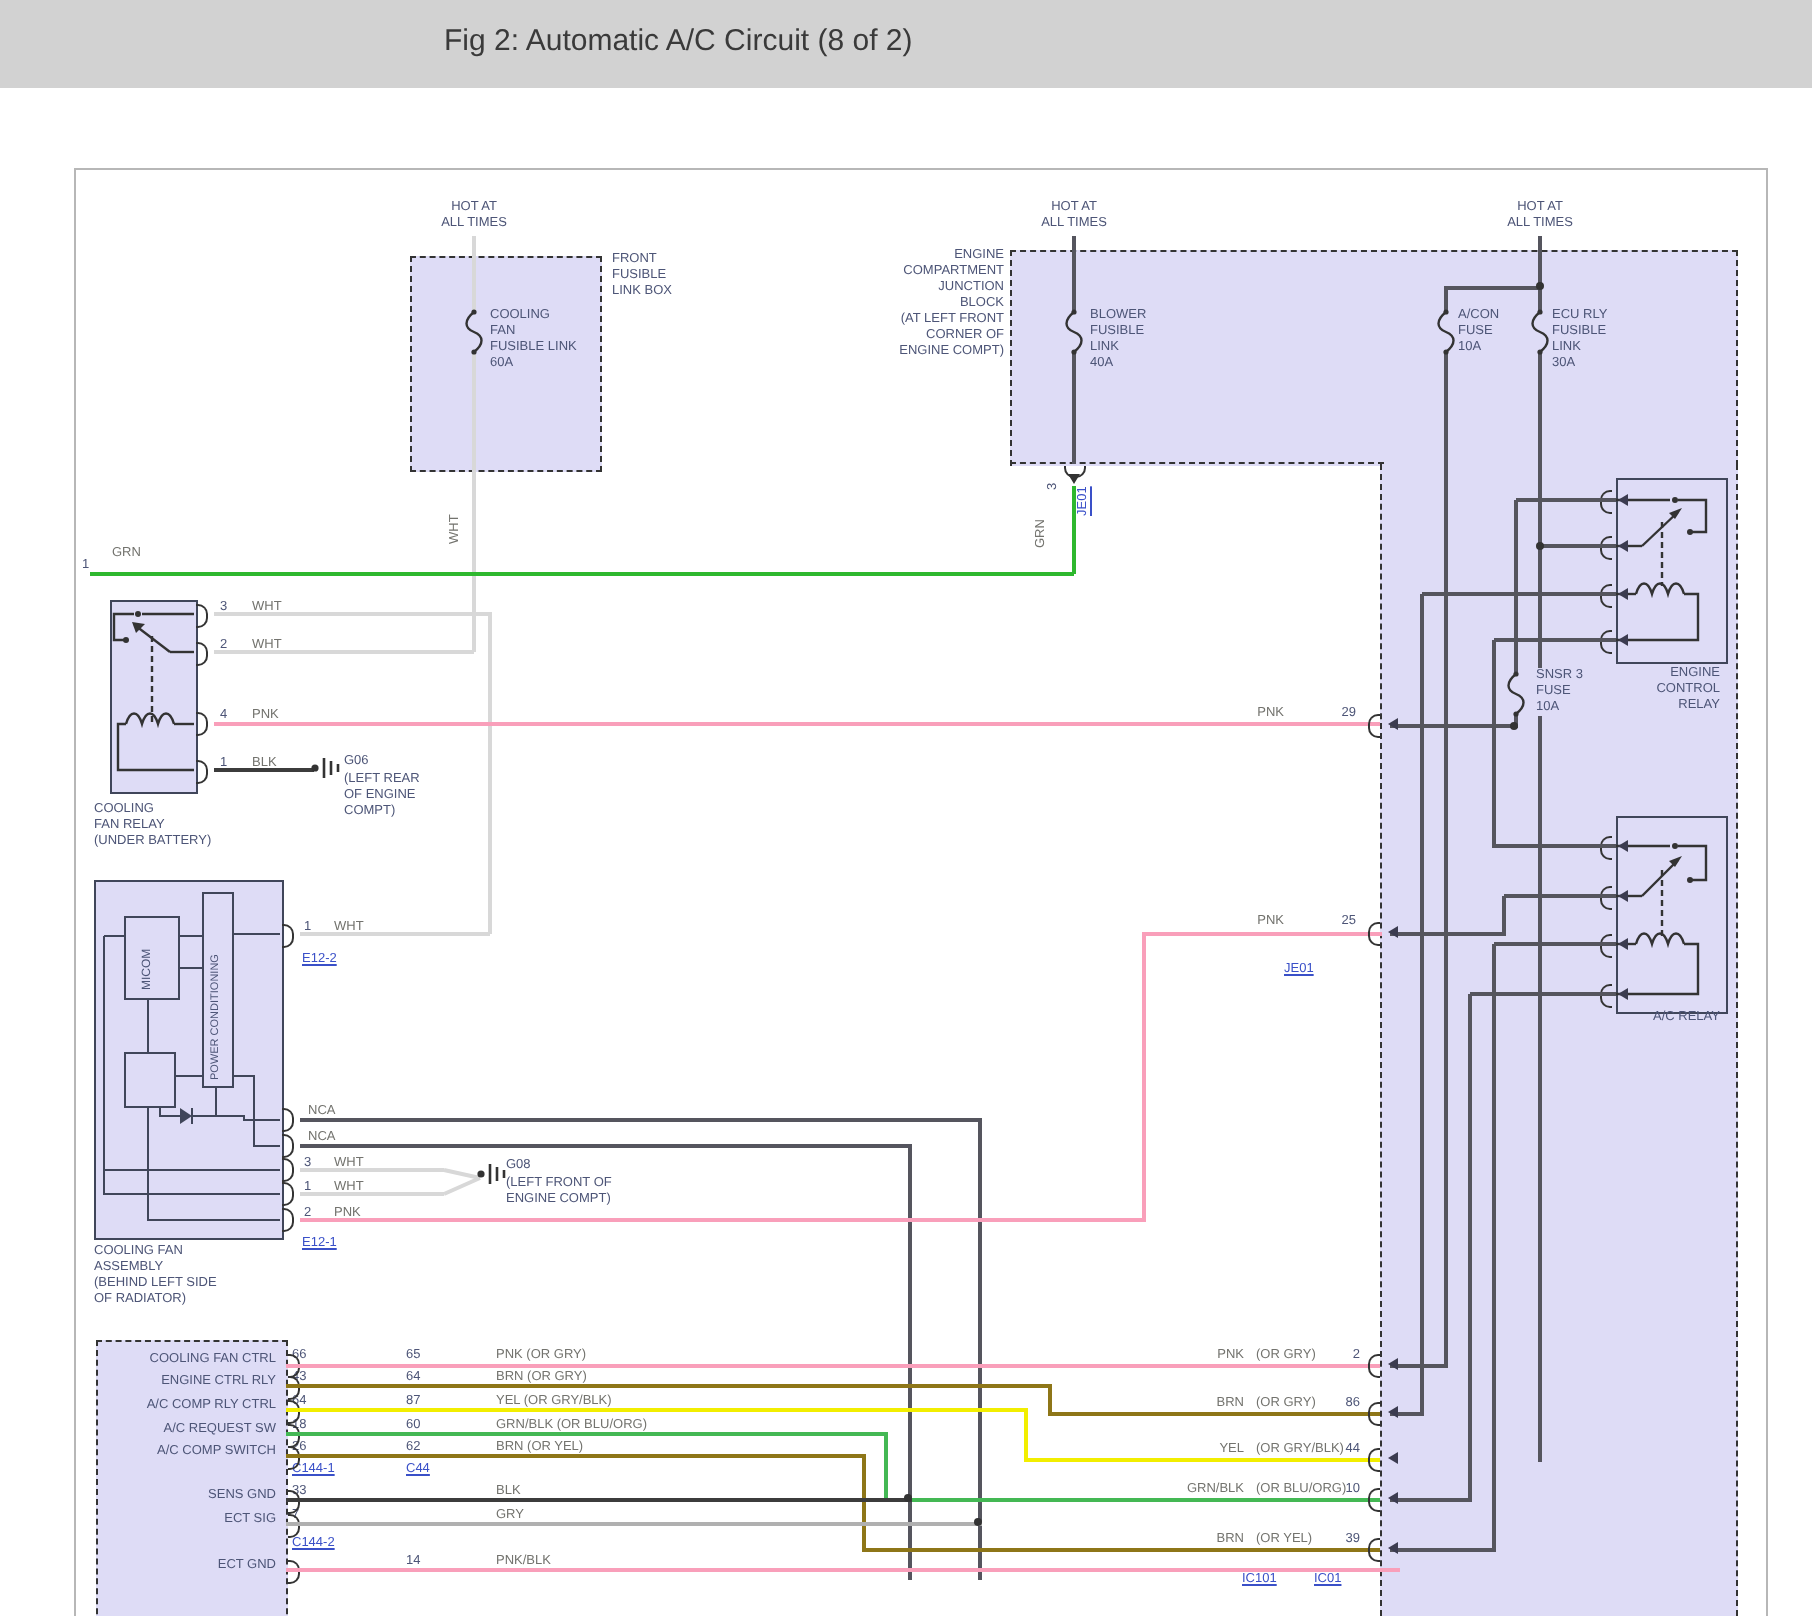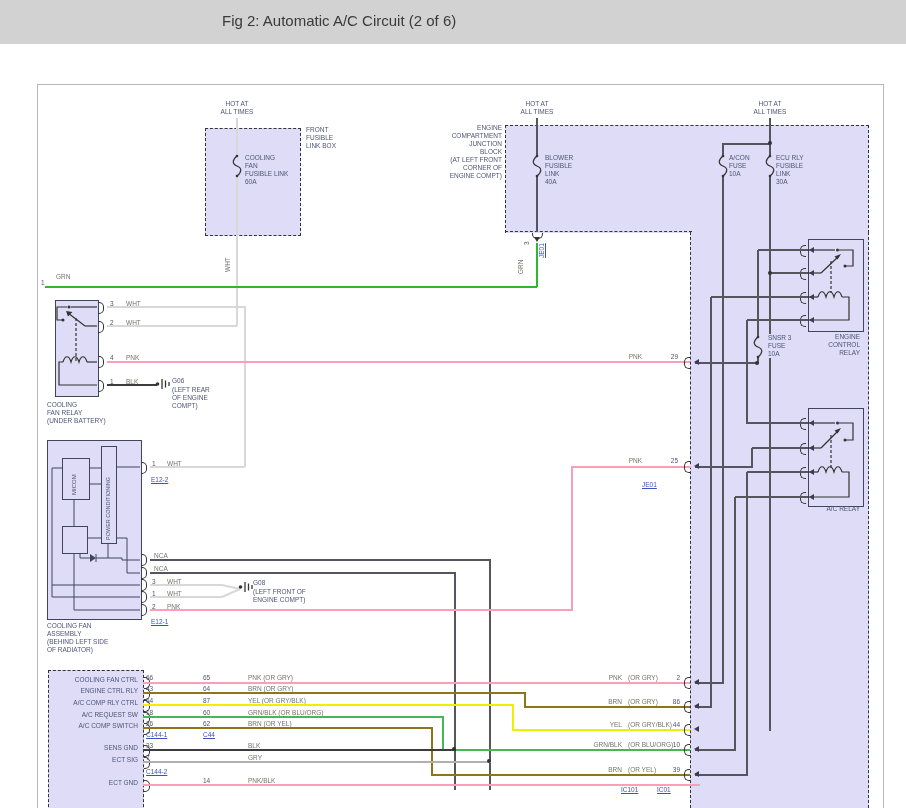--- a/index.html
+++ b/index.html
@@ -30,21 +30,21 @@
   .tdn{position:absolute;width:0;height:0;border-left:3px solid transparent;
        border-right:3px solid transparent;border-top:5px solid #333;}
   svg{position:absolute;overflow:visible;}
 </style>
 </head>
 <body>
 
 <div id="stage">
 
   <div class="hdr"></div>
-  <div class="title">Fig 2: Automatic A/C Circuit (2 of 6)</div>
+  <div class="title">Fig 2: Automatic A/C Circuit (8 of 2)</div>
   <div class="pageborder"></div>
 
   <div class="box-d" style="left:205px;top:128px;width:94px;height:106px;"></div>
   <div class="abs" style="left:505px;top:125px;width:362px;height:107px;background:#dedcf6;border:1px dashed #333;border-bottom:none;"></div>
   <div class="dashH" style="left:505px;top:231px;width:187px;"></div>
   <div class="abs" style="left:690px;top:232px;width:177px;height:576px;background:#dedcf6;border-left:1px dashed #333;border-right:1px dashed #333;"></div>
   <div class="box-d" style="left:48px;top:670px;width:94px;height:145px;"></div>
 
   <div class="lbl tr" style="left:212px;top:100px;width:50px;text-align:center;">HOT AT
 ALL TIMES</div>

